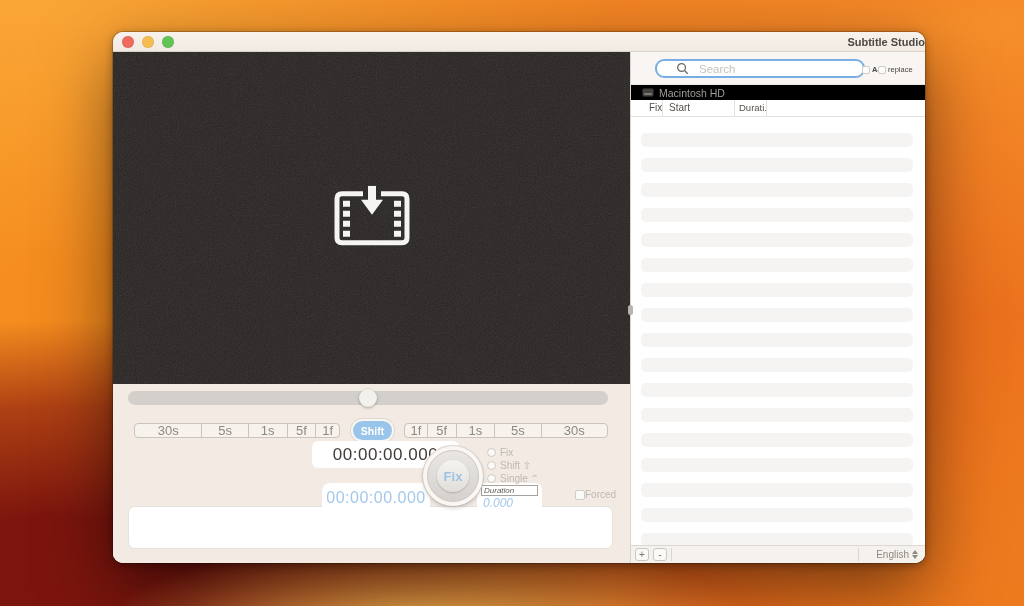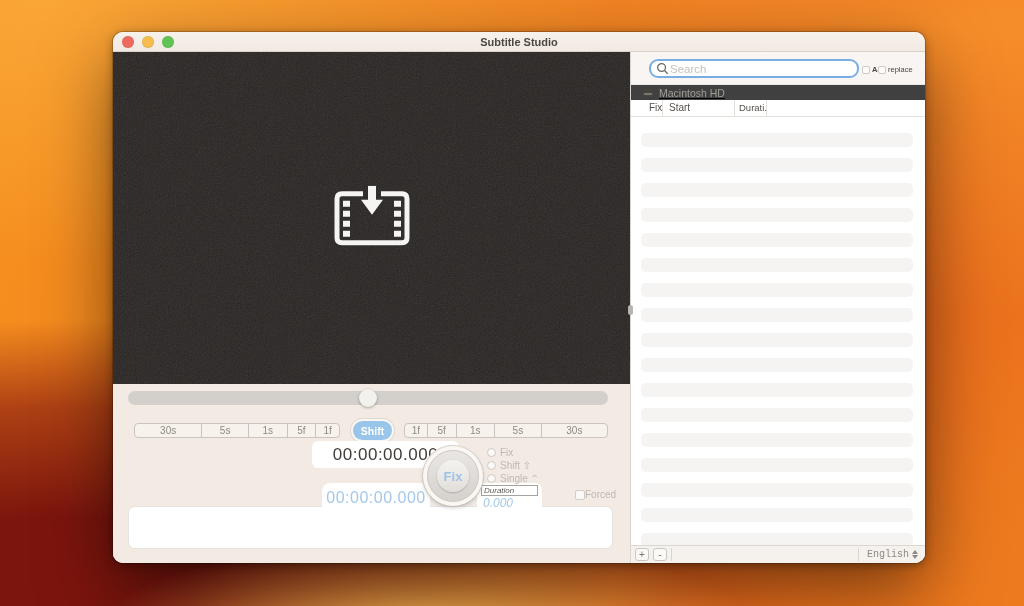--- a/index.html
+++ b/index.html
@@ -23,21 +23,21 @@
     position:absolute; left:113px; top:32px; width:812px; height:531px;
     border-radius:10px; overflow:hidden;
     box-shadow:0 28px 70px rgba(0,0,0,.5), 0 2px 10px rgba(0,0,0,.35), 0 0 0 1px rgba(0,0,0,.18);
     background:#f2eae3;
   }
   .titlebar {
     position:absolute; left:0; top:0; right:0; height:20px;
     background:linear-gradient(#f8f2ec,#f1eae3);
     border-bottom:1px solid #d9d3cc;
   }
-  .title { text-align:center; font-size:11px; font-weight:700; color:#4b4741; line-height:20px; }
+  .title { text-align:right; font-size:11px; font-weight:700; color:#4b4741; line-height:20px; }
   .lights { position:absolute; left:9px; top:4px; display:flex; gap:8px; }
   .light { width:12px; height:12px; border-radius:50%; }
   .light.red    { background:#ee6a5f; box-shadow:inset 0 0 1px rgba(0,0,0,.25); }
   .light.yellow { background:#f5bd4f; box-shadow:inset 0 0 1px rgba(0,0,0,.25); }
   .light.green  { background:#61c454; box-shadow:inset 0 0 1px rgba(0,0,0,.25); }
 
   
   .left-pane { position:absolute; left:0; top:20px; width:517px; bottom:0; background:#f2eae3; }
   .video {
     position:absolute; left:0; top:0; width:517px; height:332px;
@@ -58,21 +58,21 @@
   }
 
   .step-group {
     position:absolute; top:39px; height:15px; display:flex;
     border:1px solid #c8c4bf; border-radius:4px; background:#f7f2ec; overflow:hidden;
   }
   .step-group.back { left:21px; width:206px; }
   .step-group.fwd  { left:291px; width:204px; }
   .step-btn {
     display:flex; align-items:center; justify-content:center;
-    font-size:10px; color:#8d8983; border-right:1px solid #c8c4bf; height:100%;
+    font-size:13px; color:#8d8983; border-right:1px solid #c8c4bf; height:100%;
   }
   .step-btn:last-child { border-right:none; }
 
   .play-btn {
     position:absolute; left:240px; top:37px; width:39px; height:19px;
     border-radius:10px; background:#98c5e9; color:#fff; font-size:10.5px; font-weight:600;
     display:flex; align-items:center; justify-content:center;
     box-shadow:0 0 0 2px #faf6f1, 0 0 0 3px #ddd8d2;
   }
 
@@ -126,34 +126,34 @@
   
   .right-pane {
     position:absolute; left:517px; top:20px; width:295px; bottom:0;
     background:#fff; border-left:1px solid #d8d4cf;
   }
   .splitter-dot { position:absolute; left:-3px; top:253px; width:5px; height:10px;
     border-radius:2.5px; background:#b8b4af; z-index:5; }
 
   .search-row { position:absolute; left:0; top:0; right:0; height:32px; background:#f8f5f2; }
   .search-field {
-    position:absolute; left:18px; top:7px; width:210px; height:19px;
+    position:absolute; left:24px; top:7px; width:210px; height:19px;
     background:#fff; border:2px solid #79aee5; border-radius:9px;
-    display:flex; align-items:center; padding-left:5px; gap:1px;
+    display:flex; align-items:center; padding-left:19px; gap:10px;
   }
   .search-field input { border:none; outline:none; background:transparent; flex:1;
     font-family:"Liberation Sans", sans-serif; font-size:11.5px; color:#333; min-width:0; }
   .search-field input::placeholder { color:#c6c2bc; }
   .mini-check { position:absolute; top:13px; display:flex; align-items:center; gap:2px; }
   .mini-box { width:8px; height:8px; border:1px solid #cfccc7; border-radius:2px; background:#fdfcfa; }
   .mini-label { font-size:7.5px; color:#4b4741; }
   .mini-label.bold { font-weight:700; }
 
   .source-row { position:absolute; left:0; top:32px; right:0; height:16px;
-    background:#404040; border-top:1px solid #eae7e3; display:flex; align-items:center;text-decoration:underline; }
+    background:#000000; border-top:1px solid #eae7e3; display:flex; align-items:center; }
   .source-row svg { margin-left:11px; }
   .source-name { font-size:10.5px; color:#a19d98; margin-left:5px; }
 
   .table-header { position:absolute; left:0; top:48px; right:0; height:17px;
     background:#fff; border-bottom:1px solid #e4e1dd; display:flex; }
   .th { font-size:10px; color:#55514c; line-height:16px; white-space:nowrap; overflow:hidden;
     border-right:1px solid #e4e1dd; }
   .th.c0 { width:32px; padding-left:18px; }
   .th.c1 { width:72px; padding-left:6px; }
   .th.c2 { width:32px; padding-left:4px; font-size:9.5px; }
@@ -167,21 +167,21 @@
     background:#f5f2ee; border-top:1px solid #dbd7d2; }
   .pm-btn { position:absolute; top:2px; width:14px; height:13px; border:1px solid #cbc7c2;
     border-radius:3px; background:#fbf9f6; color:#7a766f; font-size:10px; line-height:11px;
     text-align:center; }
   .pm-btn.add { left:4px; }
   .pm-btn.remove { left:22px; }
   .foot-sep { position:absolute; top:2px; bottom:2px; width:1px; background:#d9d5d0; }
   .foot-sep.s1 { left:40px; }
   .foot-sep.s2 { left:227px; }
   .lang-popup { position:absolute; right:7px; top:0; height:17px; display:flex;
-    align-items:center; gap:3px;font-family:Liberation Mono, monospace; }
+    align-items:center; gap:3px; }
   .lang-label { font-size:10px; color:#8d8983; }
   .chevs { display:flex; flex-direction:column; gap:1px; }
   .chev-up { width:0; height:0; border-left:3px solid transparent;
     border-right:3px solid transparent; border-bottom:4px solid #8d8983; }
   .chev-down { width:0; height:0; border-left:3px solid transparent;
     border-right:3px solid transparent; border-top:4px solid #8d8983; }
 </style>
 </head>
 <body>
 

